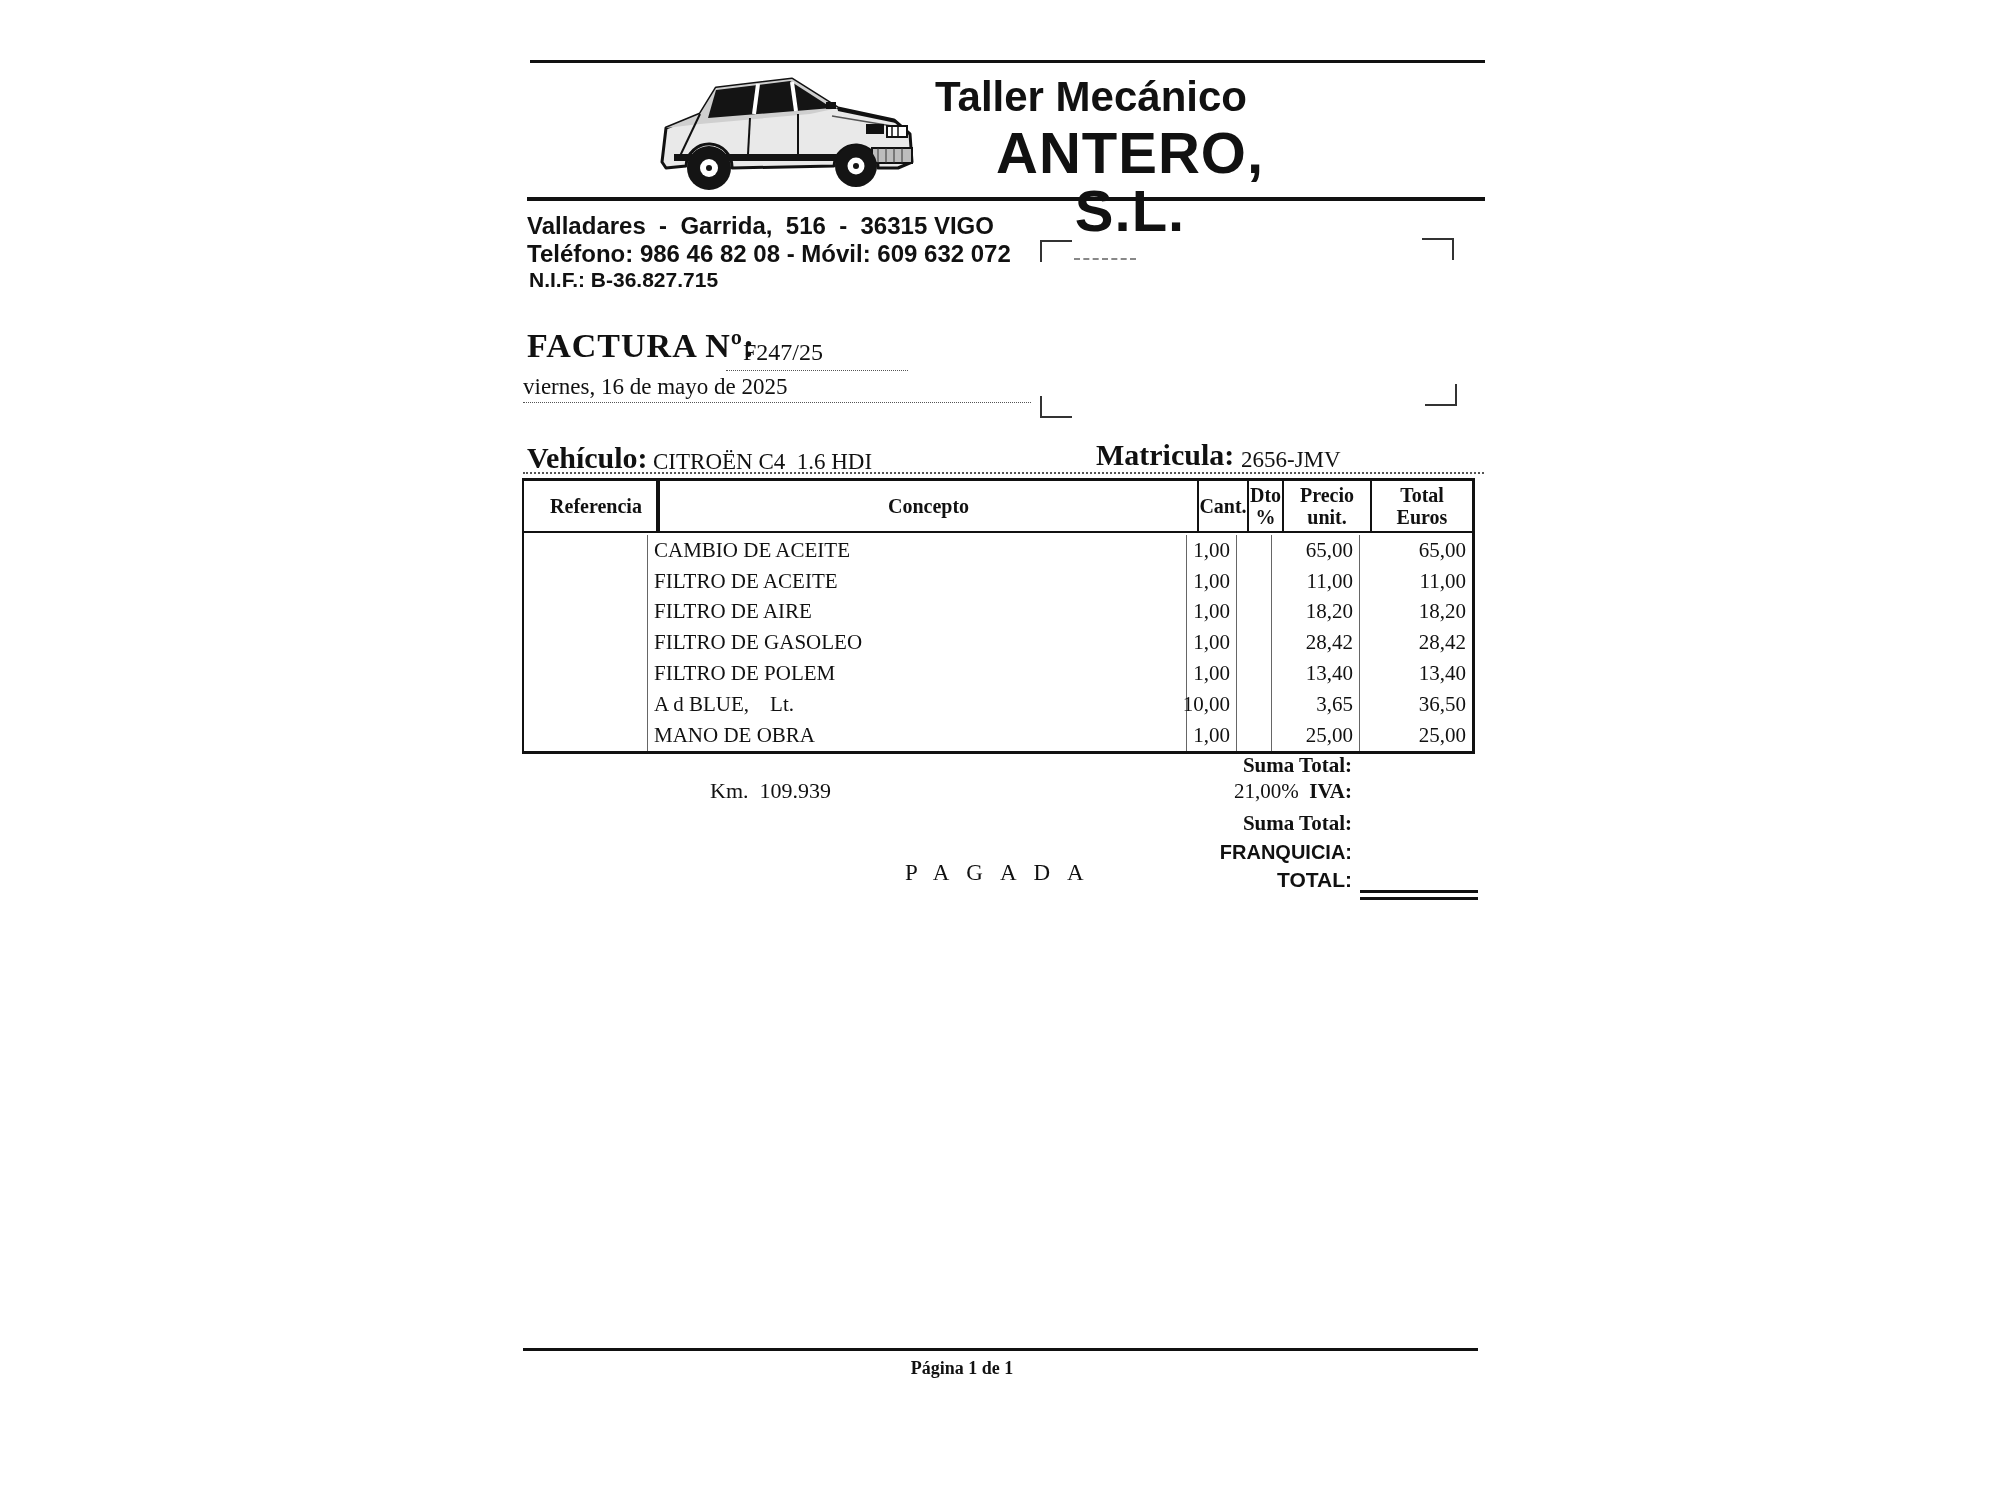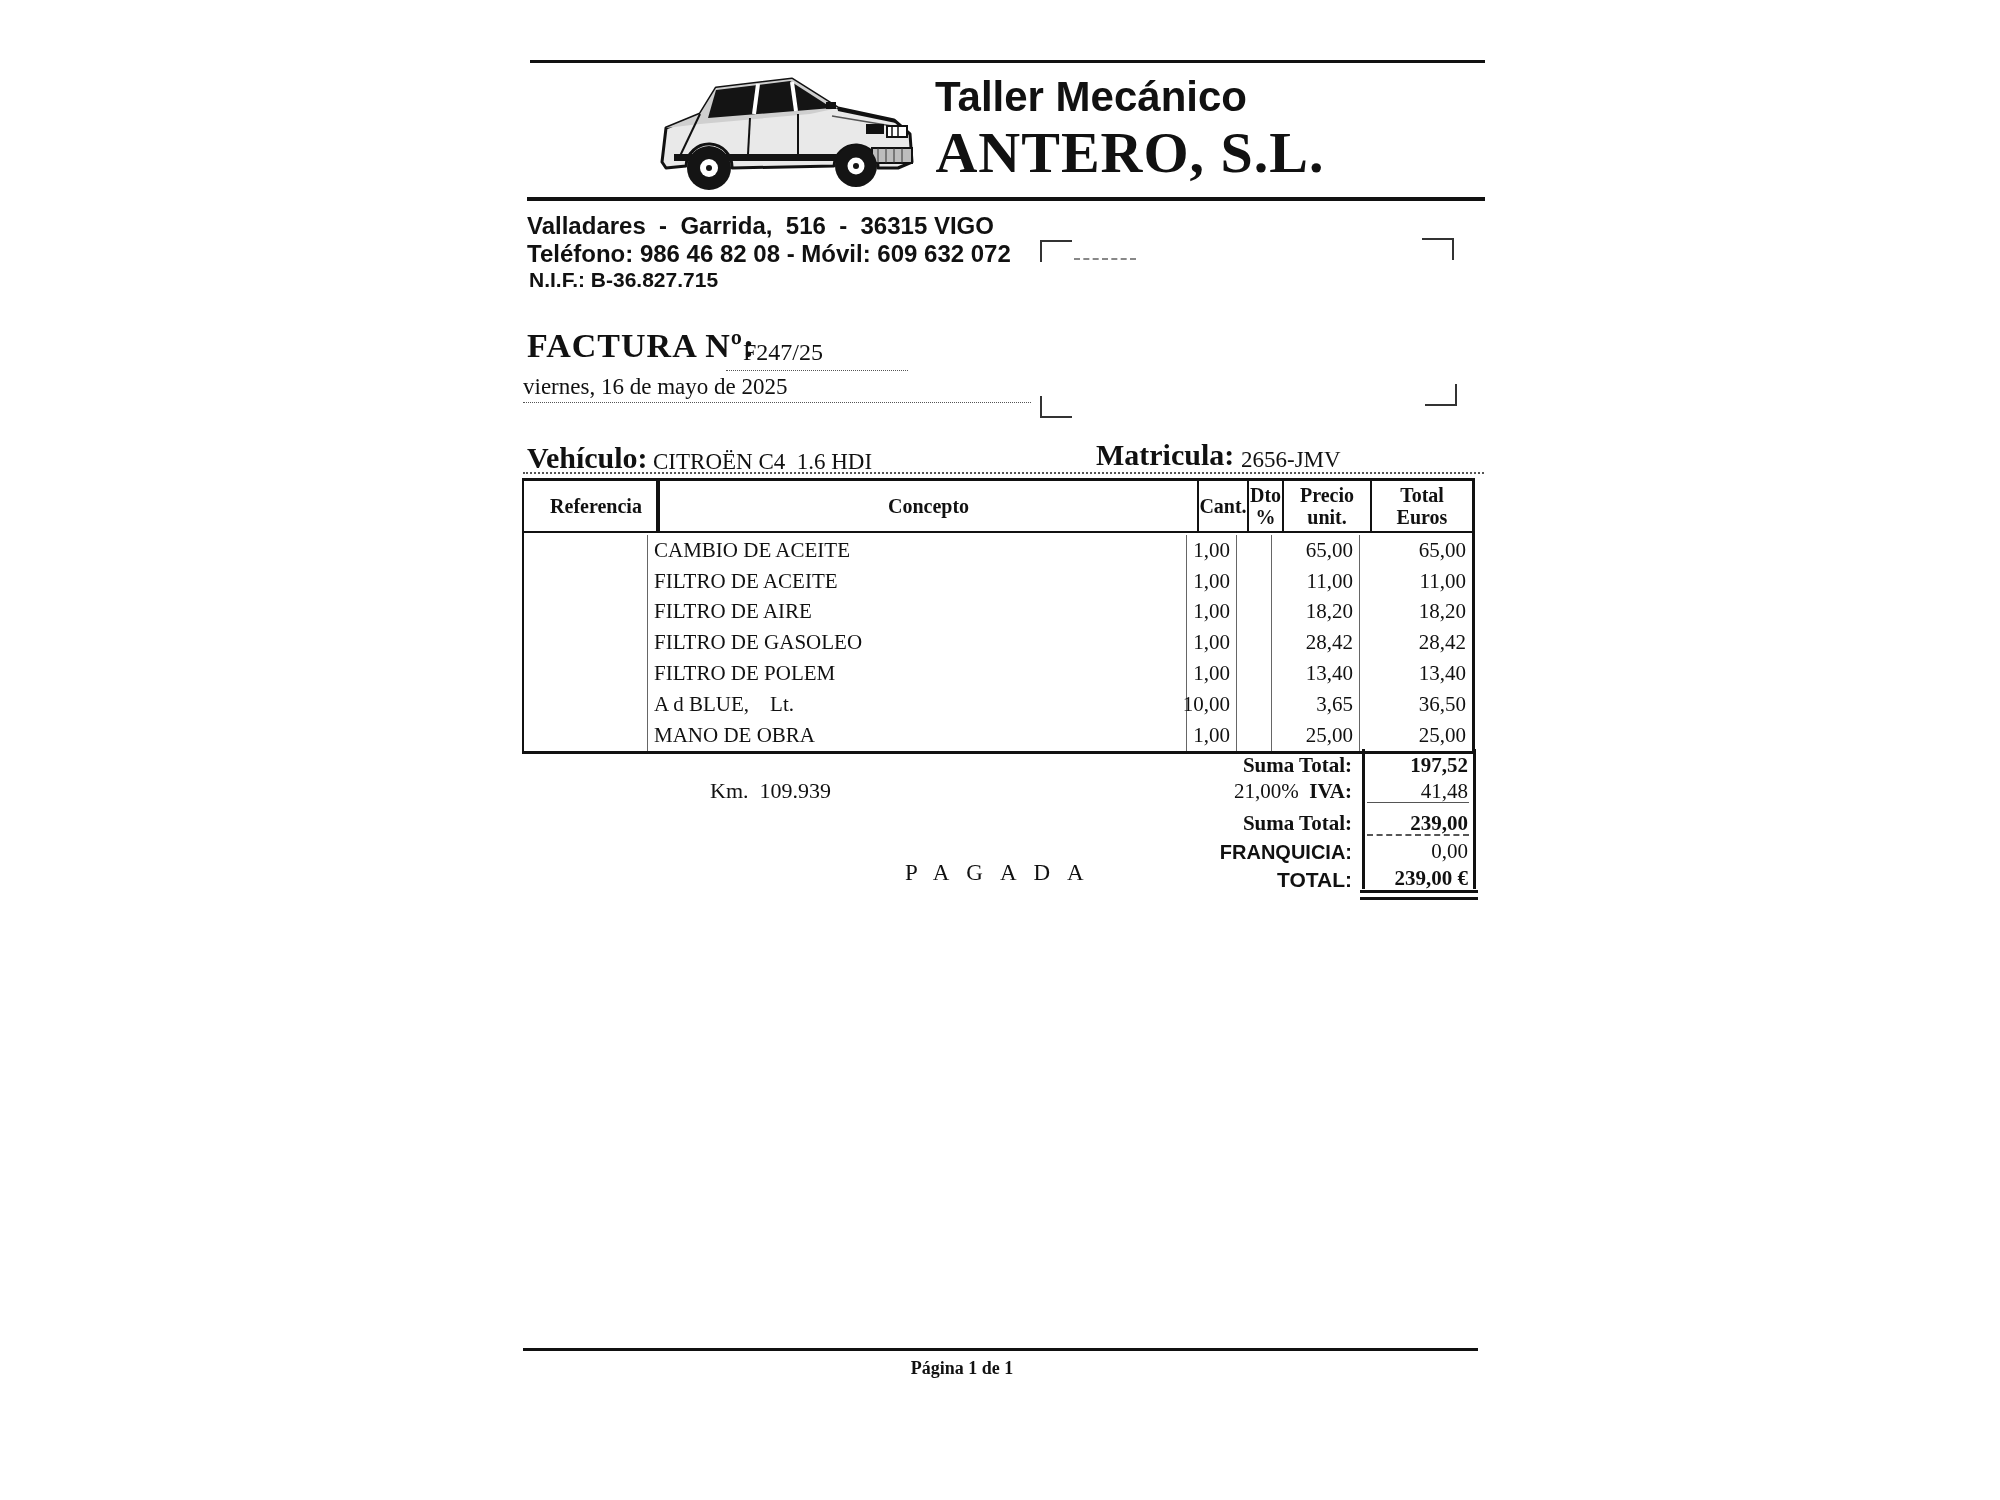--- a/index.html
+++ b/index.html
@@ -6,21 +6,21 @@
   .canvas {
     position:relative; width:2000px; height:1500px; background:#ffffff;
     font-family:"Liberation Serif", serif; color:#111; overflow:hidden;
   }
   .abs { position:absolute; }
   .rule { position:absolute; background:#111; }
   .dotted { position:absolute; border-top:2px dotted #555; height:0; }
 
   
   .tagline { font-family:"Liberation Sans", sans-serif; font-weight:bold; font-size:42px; line-height:1; }
-  .brand   { font-family:Liberation Serif, serif; font-weight:bold; font-size:58px; line-height:1; letter-spacing:1px; }
+  .brand   { font-family:Liberation Sans, sans-serif; font-weight:bold; font-size:58px; line-height:1; letter-spacing:1px; }
 
   .addr { font-family:"Liberation Sans", sans-serif; font-weight:bold; font-size:24px; white-space:pre; }
 
   .invoice-lbl { font-weight:bold; font-size:34px; letter-spacing:1px; }
   .invoice-num { font-size:24px; }
   .date-line   { font-size:23px; }
 
   .veh-lbl { font-weight:bold; font-size:30px; }
   .veh-val { font-size:23px; white-space:pre; }
 
@@ -215,29 +215,20 @@
   </div>
 
   <div class="tot-labels">
     <div class="tot-line bold-serif" style="top:753px;">Suma Total:</div>
     <div class="tot-line" style="top:779px;"><span>21,00%</span><span>&nbsp;&nbsp;</span><span class="bold-serif">IVA:</span></div>
     <div class="tot-line bold-serif" style="top:811px;">Suma Total:</div>
     <div class="tot-line sans-lbl" style="top:841px;">FRANQUICIA:</div>
     <div class="tot-line sans-lbl" style="top:868px; font-size:21px;">TOTAL:</div>
   </div>
 
-  <div class="tot-box">
-    <div class="tot-val bold-serif" style="top:4px;">197,52</div>
-    <div class="tot-val" style="top:30px;">41,48</div>
-    <div class="abs" style="left:2px; top:53px; width:102px; border-top:1.5px solid #555;"></div>
-    <div class="tot-val bold-serif" style="top:62px;">239,00</div>
-    <div class="abs" style="left:2px; top:85px; width:102px; border-top:2px dashed #555;"></div>
-    <div class="tot-val" style="top:90px;">0,00</div>
-    <div class="tot-val bold-serif" style="top:117px;">239,00 €</div>
-  </div>
   <div class="rule" style="left:1360px; top:890px; width:118px; height:3px;"></div>
   <div class="rule" style="left:1360px; top:897px; width:118px; height:3px;"></div>
 
   <div class="abs km-line" style="left:710px; top:778px;">Km.  109.939</div>
   <div class="abs paid" style="left:905px; top:860px;">PAGADA</div>
 
   <div class="rule" style="left:523px; top:1348px; width:955px; height:3px;"></div>
   <div class="abs footer-text" style="left:862px; top:1358px; width:200px;">Página 1 de 1</div>
 
 </div>

